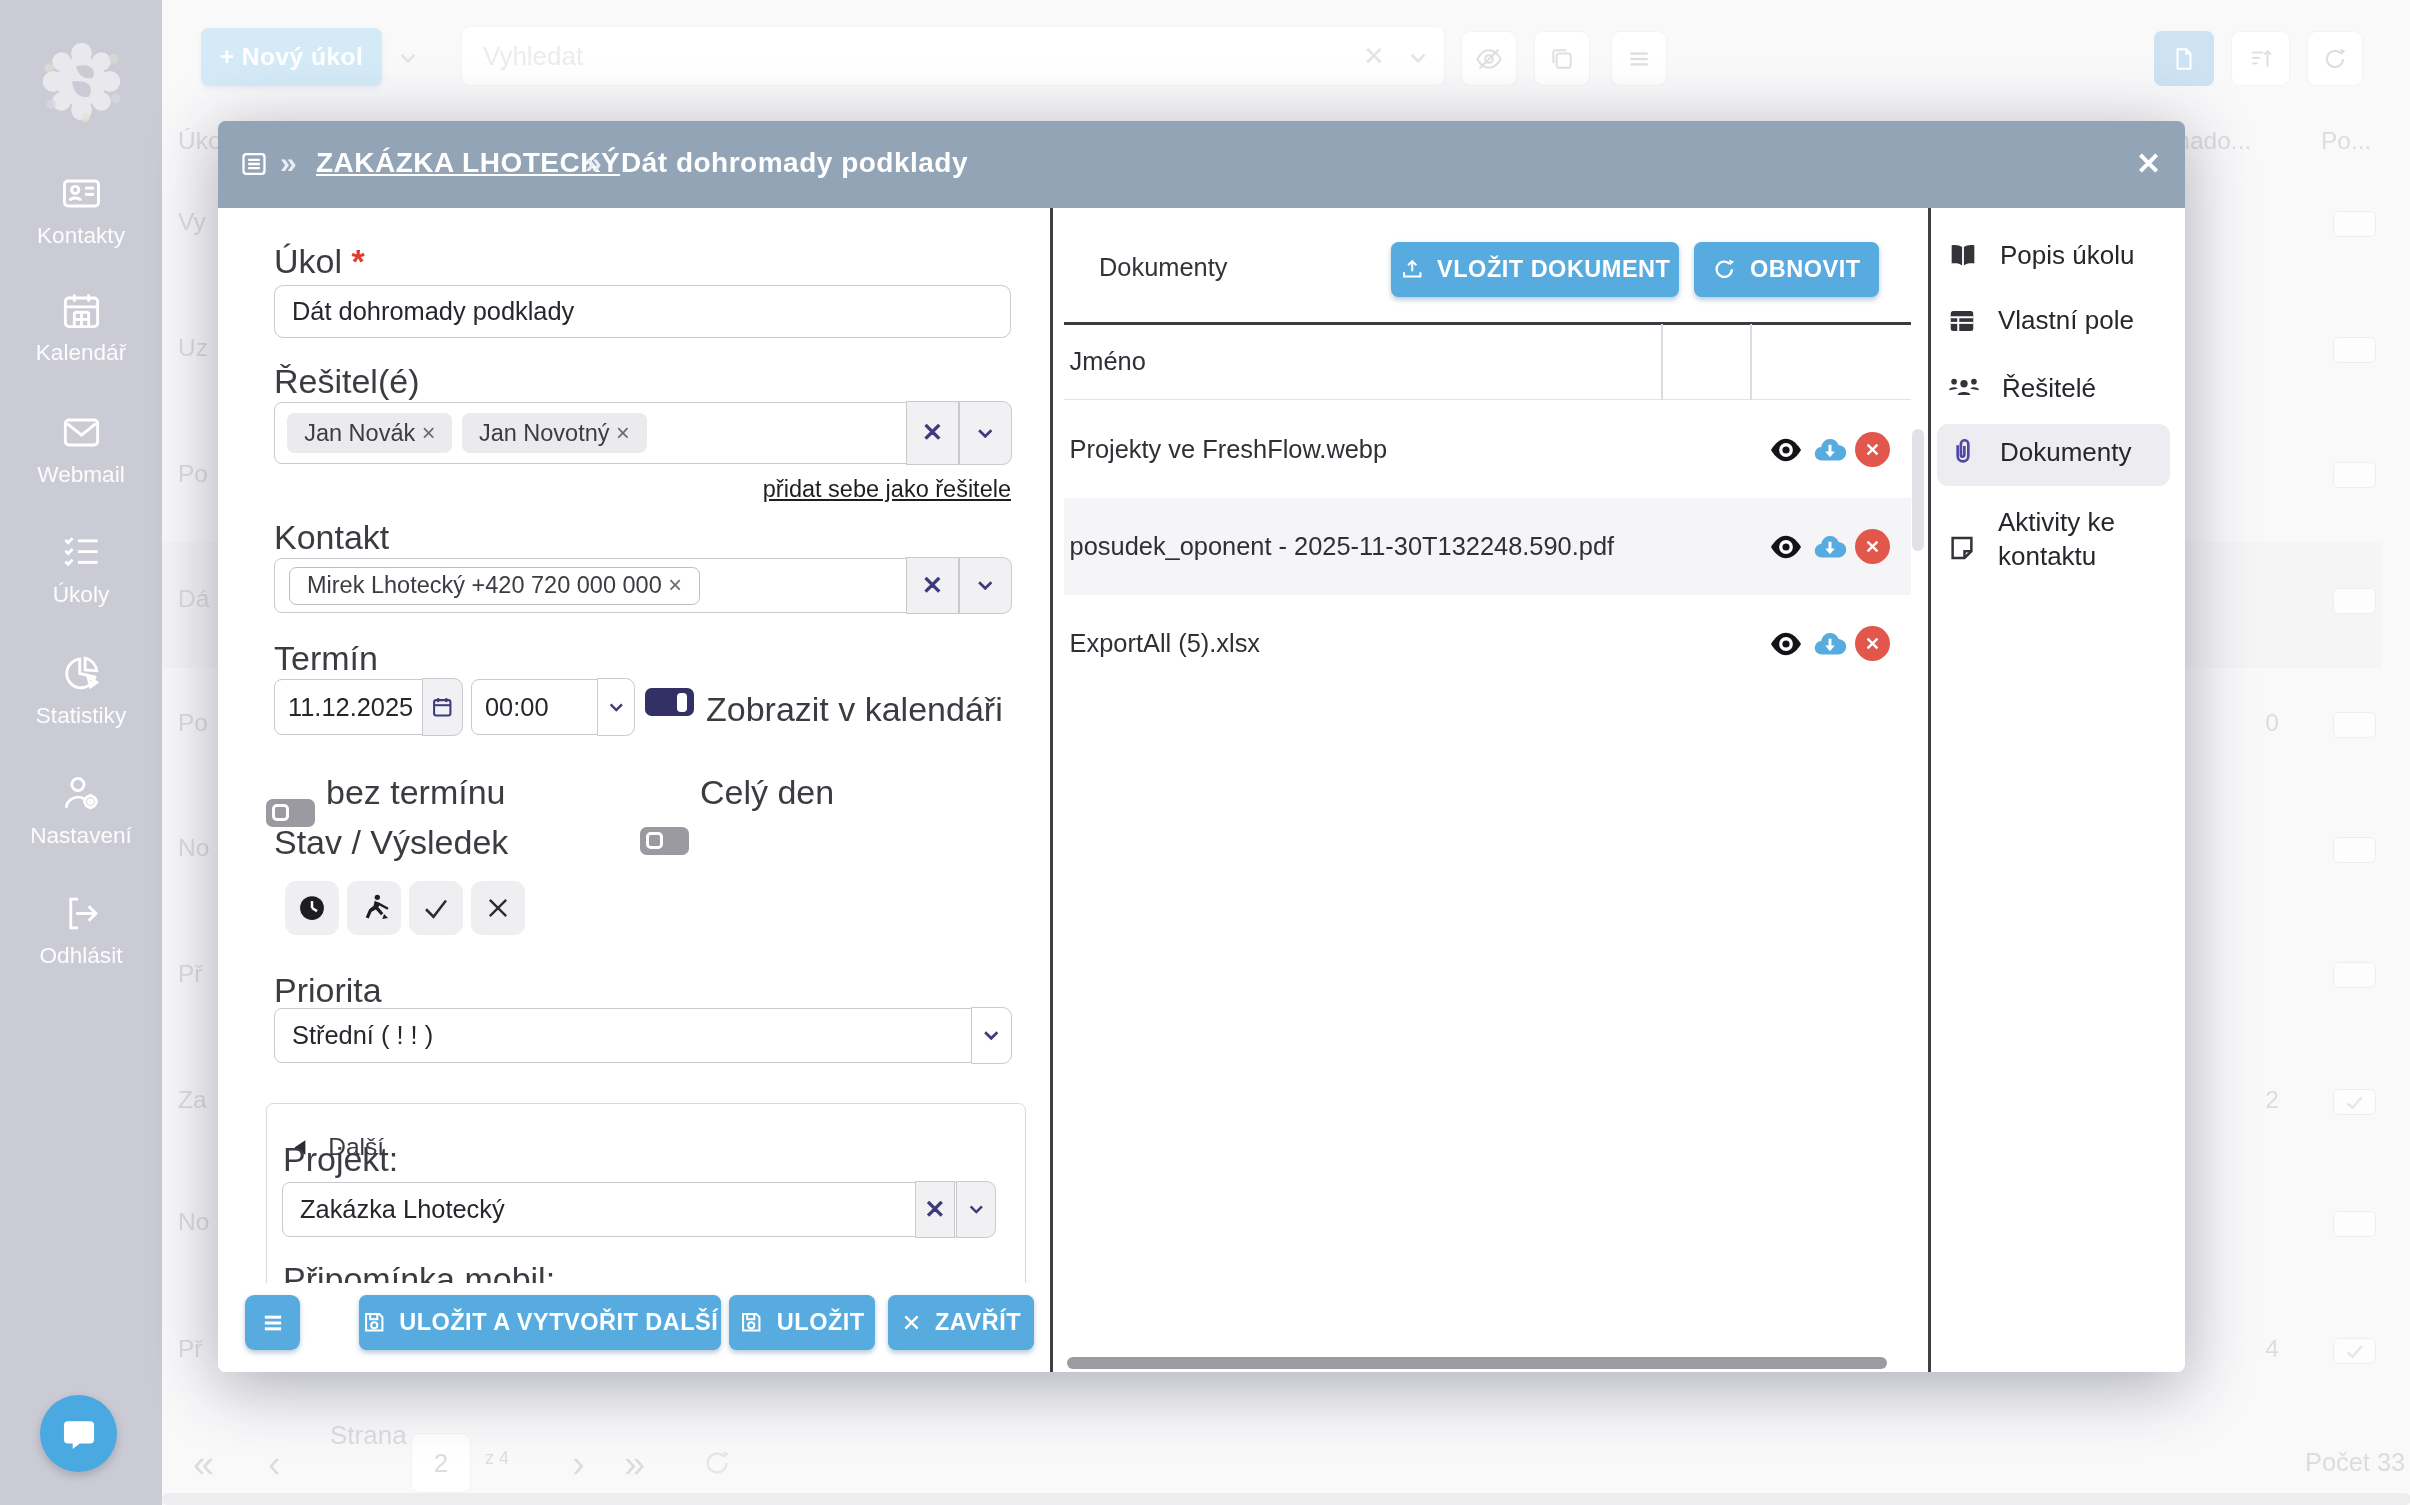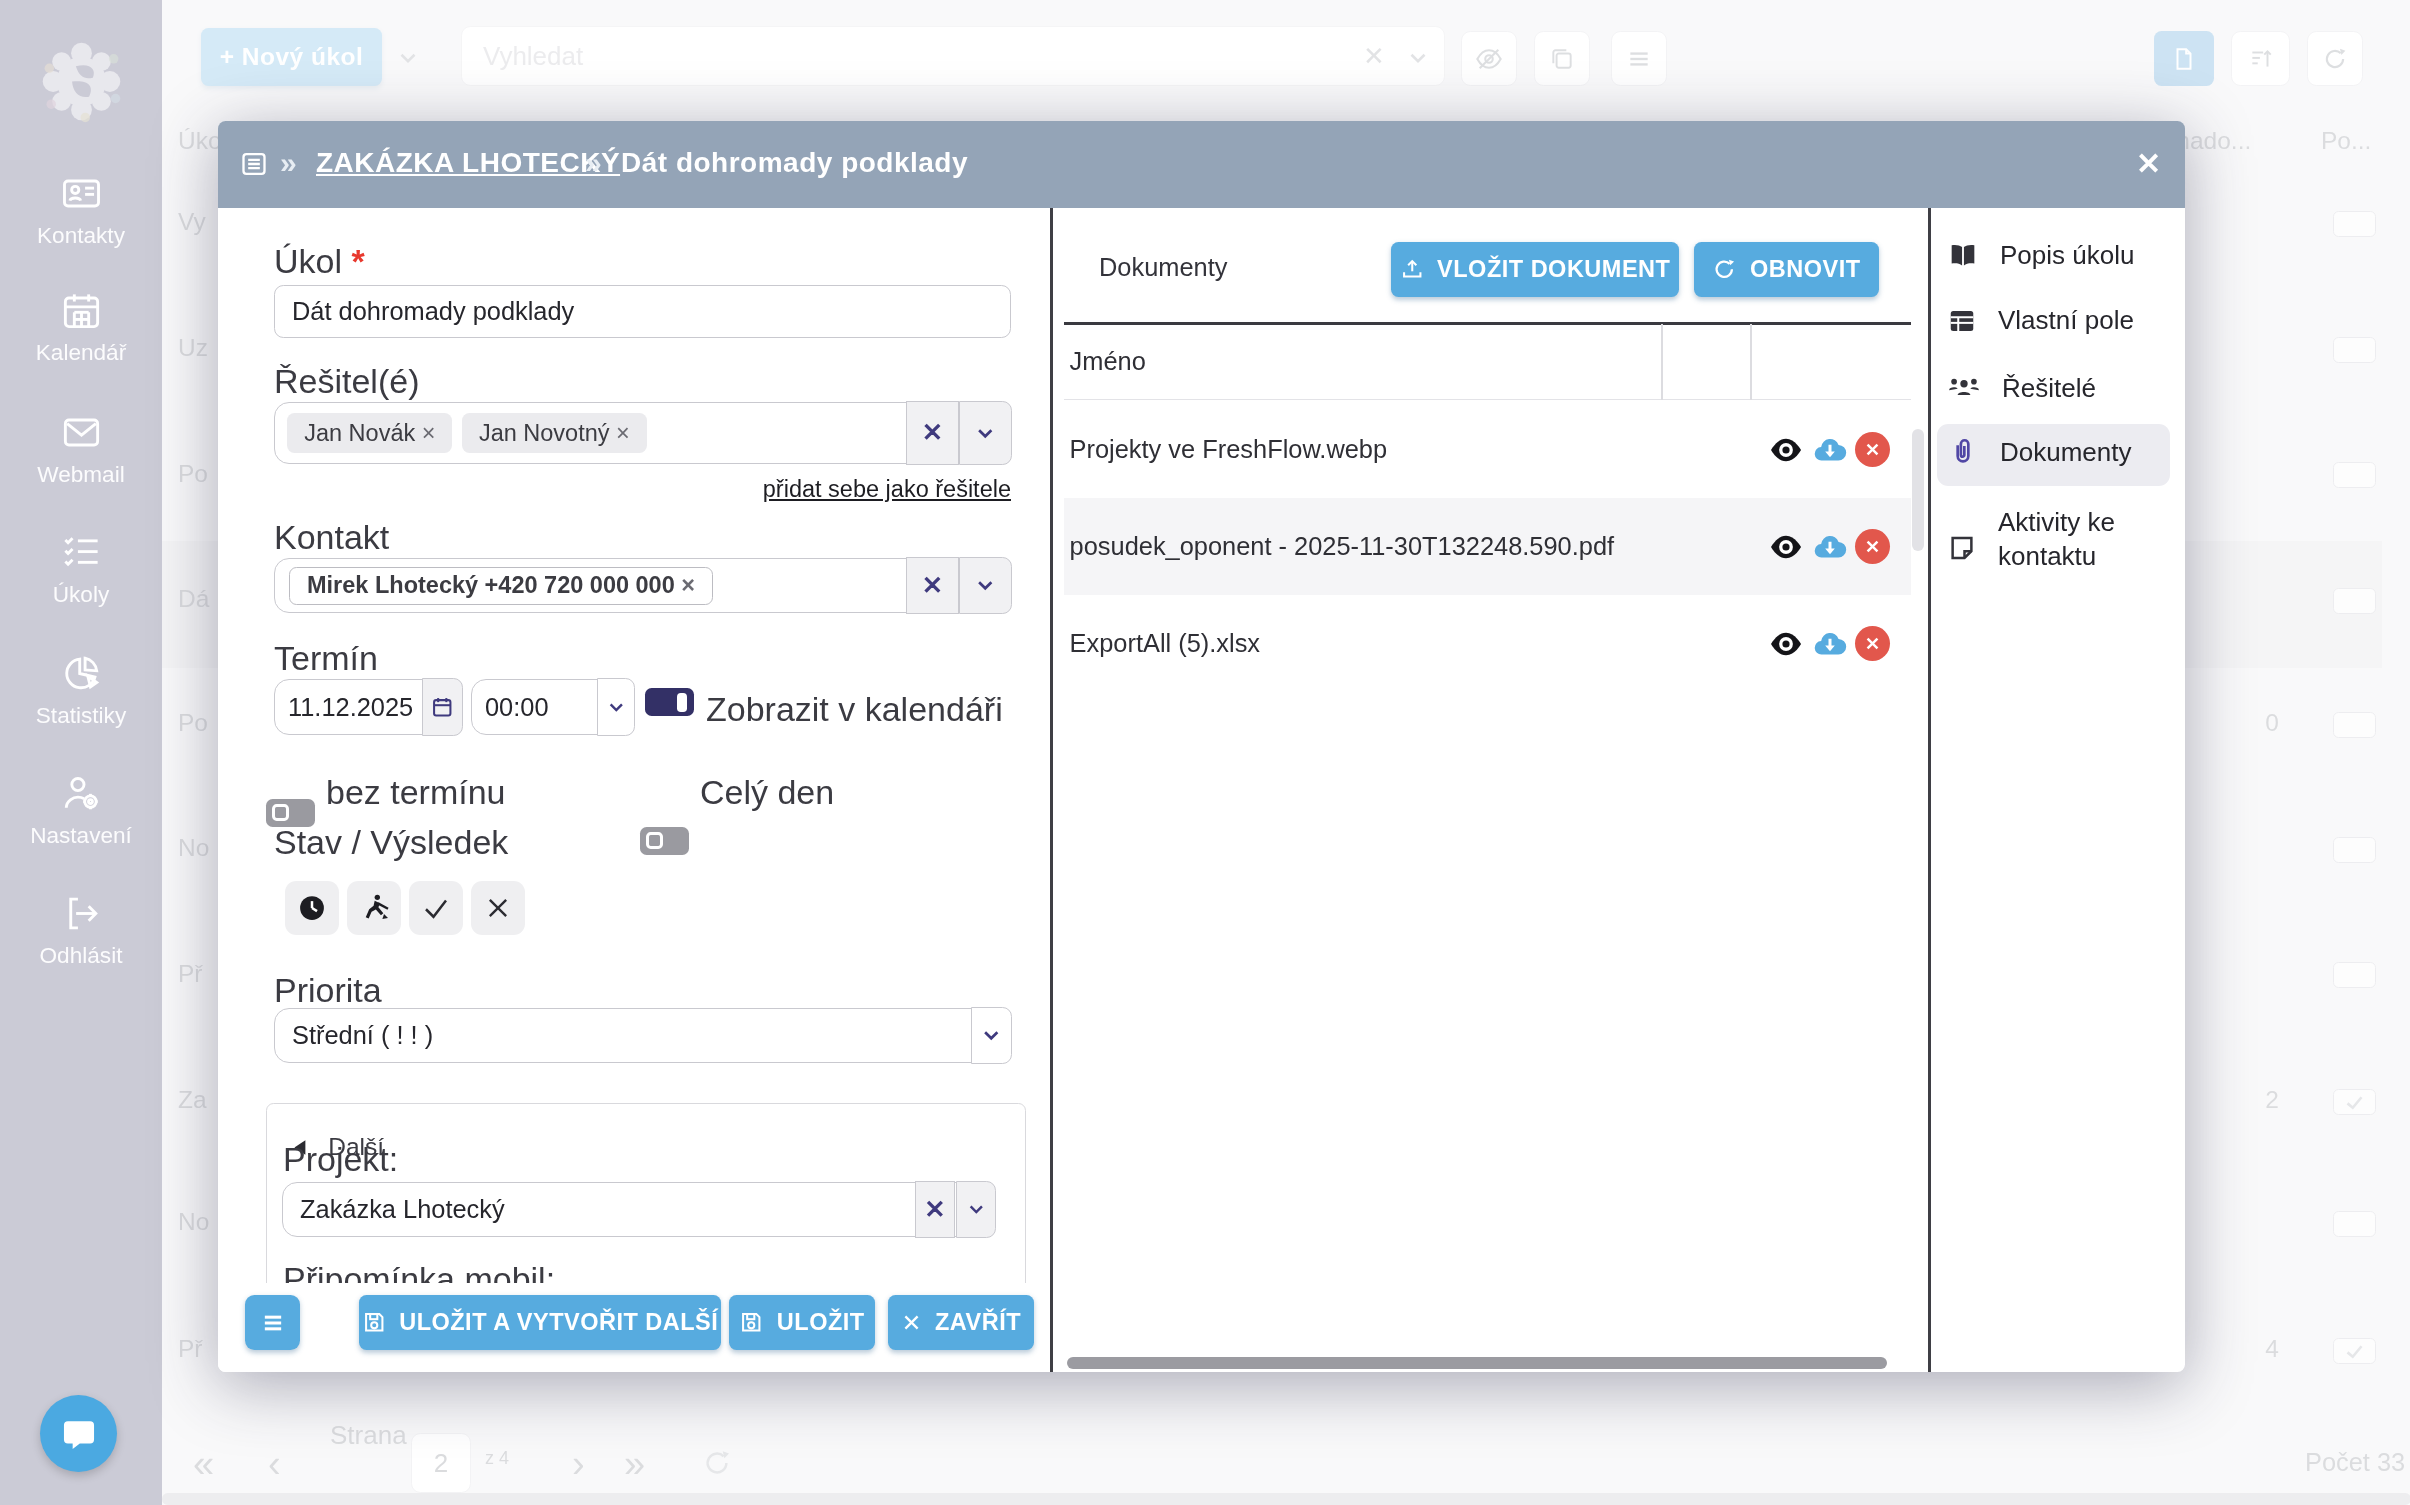--- a/index.html
+++ b/index.html
@@ -27,28 +27,28 @@
          overflow:hidden;box-shadow:0 13px 66px rgba(40,40,70,.38);z-index:10;}
   #modal-header{left:0;top:0;width:1967px;height:87px;background:#94a4b7;z-index:6;}
   .crumb-sep{color:#e7edf3;font-size:30px;font-weight:bold;}
   .crumb-link{color:#fff;font-size:28px;font-weight:bold;text-decoration:underline;letter-spacing:0.5px;}
   .crumb-cur{color:#fff;font-size:28px;font-weight:bold;letter-spacing:0.5px;}
 
   .flabel{font-size:34px;color:#3b3b42;}
   .req{color:#e8392e;font-weight:bold;}
   .inp{background:#fff;border:1.9px solid #c9c9cf;border-radius:9.4px;box-sizing:border-box;
        font-family:"Liberation Sans",sans-serif;font-size:25.4px;color:#26262c;}
-  .selwrap{background:#fff;border:1.9px solid #c9c9cf;border-radius:15px;box-sizing:border-box;}
+  .selwrap{background:#fff;border:1.9px solid #c9c9cf;border-radius:8px;box-sizing:border-box;}
   .apbtn{position:absolute;top:-1.9px;bottom:-1.9px;width:53px;background:#f1f1f3;
          border:1.9px solid #c9c9cf;box-sizing:border-box;display:flex;align-items:center;justify-content:center;}
   .apbtn.last{border-radius:0 9.4px 9.4px 0;}
   .glyph-x{font-size:25.4px;color:#3f3a7e;font-weight:bold;line-height:1;}
   .tag{background:#ebebee;border-radius:7.5px;font-size:23.5px;color:#3c3c42;display:inline-flex;
        align-items:center;padding:0 17px;height:40px;white-space:nowrap;}
-  .tag.outline{background:#fff;border:1.9px solid #bcbcc2;height:38px;box-sizing:border-box;font-weight:bold;}
+  .tag.outline{background:#fff;border:1.9px solid #bcbcc2;height:38px;box-sizing:border-box;}
   .linky{font-size:23.5px;color:#1d1d22;text-decoration:underline;}
   .toggle{width:49px;height:28px;border-radius:6.6px;position:relative;}
   .toggle.on{background:#333066;}
   .toggle.on .knob{position:absolute;right:6.6px;top:4.7px;width:10.4px;height:19px;background:#fff;border-radius:3.8px;}
   .toggle.off{background:#9a9aa0;}
   .toggle.off .knob{position:absolute;left:5.6px;top:4.7px;width:17px;height:17px;background:#9a9aa0;
                     border:3.8px solid #fff;border-radius:4.7px;box-sizing:border-box;}
   .stbtn{width:54px;height:54px;background:#efeff1;border-radius:11.3px;display:flex;
          align-items:center;justify-content:center;}
   .fieldset{border:1.9px solid #d9d9dd;border-radius:7.5px;box-sizing:border-box;}

